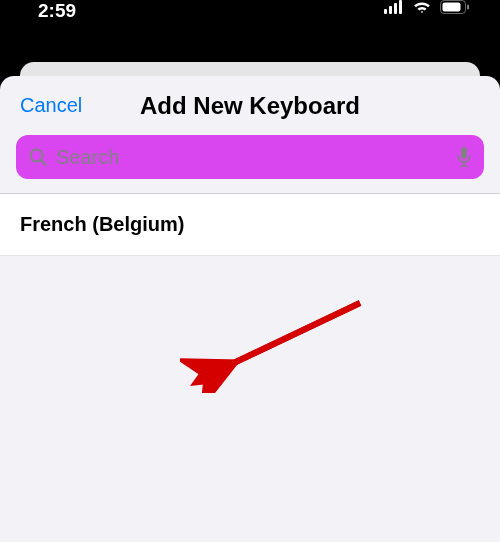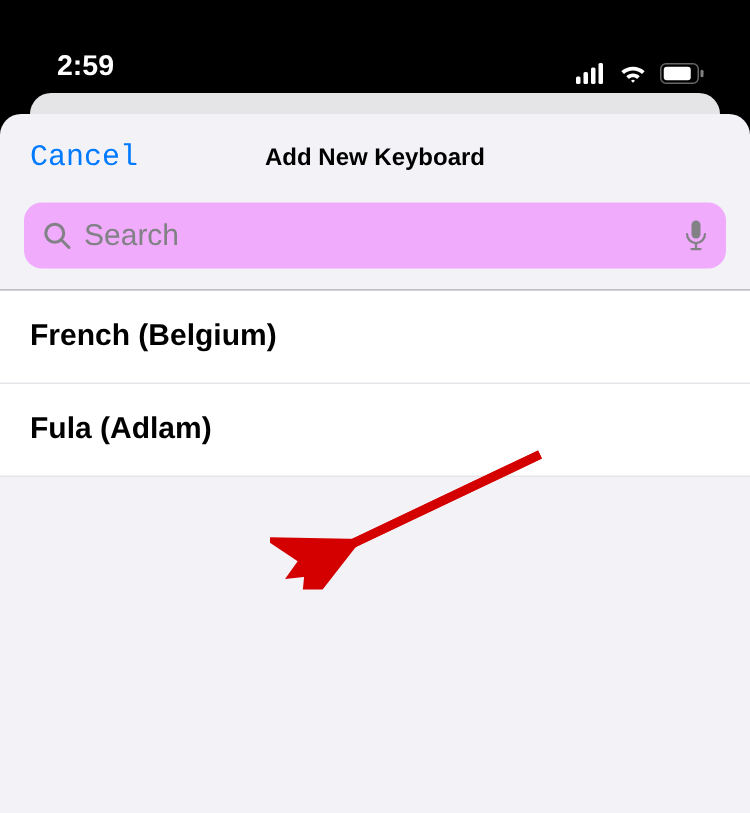--- a/index.html
+++ b/index.html
@@ -8,21 +8,21 @@
       height: 542px;
       background: #000;
       font-family: -apple-system, BlinkMacSystemFont, 'Segoe UI', Helvetica, Arial, sans-serif;
       overflow: hidden;
       position: relative;
     }
     .status-bar {
       height: 56px;
       display: flex;
       justify-content: space-between;
-      align-items: flex-end;
+      align-items: flex-start;
       padding: 0 30px 0 38px;
       color: #fff;
     }
     .status-time {
       font-size: 19px;
       font-weight: 600;
     }
     .status-icons {
       display: flex;
       align-items: center;
@@ -54,33 +54,33 @@
       align-items: center;
       padding: 18px 20px 18px 20px;
       position: relative;
     }
     .cancel-btn {
       color: #007aff;
       font-size: 20px;
       background: none;
       border: none;
       cursor: pointer;
-      font-family: Liberation Mono, monospace;
+      font-family: Liberation Sans, sans-serif;
     }
     .sheet-title {
       position: absolute;
       left: 50%;
       transform: translateX(-50%);
-      font-size: 16px;
+      font-size: 24px;
       font-weight: 600;
       color: #000;
     }
     .search-container {
       margin: 0 16px 14px 16px;
-      background: #f0abfc;
+      background: #d946ef;
       border-radius: 12px;
       height: 44px;
       display: flex;
       align-items: center;
       padding: 0 12px;
       gap: 8px;
     }
     .search-icon {
       color: #818186;
       display: flex;
@@ -95,21 +95,21 @@
       font-family: inherit;
     }
     .search-input::placeholder {
       color: #818186;
     }
     .mic-icon {
       color: #818186;
       display: flex;
     }
     .list {
-      background: #737373;
+      background: #ec4899;
       border-top: 1px solid #d1d1d5;
     }
     .list-item {
       padding: 19px 20px;
       font-size: 20px;
       font-weight: 600;
       color: #000;
       border-bottom: 1px solid #e5e5e9;
       cursor: pointer;
       background: #fff;
@@ -172,21 +172,20 @@
           <rect x="5" y="1" width="6" height="12" rx="3" fill="#818186"></rect>
           <path d="M2 10c0 3.3 2.7 6 6 6s6-2.7 6-6" stroke="#818186" stroke-width="1.5" fill="none" stroke-linecap="round"></path>
           <line x1="8" y1="16" x2="8" y2="20" stroke="#818186" stroke-width="1.5" stroke-linecap="round"></line>
           <line x1="5" y1="20" x2="11" y2="20" stroke="#818186" stroke-width="1.5" stroke-linecap="round"></line>
         </svg>
     </span>
   </div>
 
   <div class="list">
     <div class="list-item">French (Belgium)</div>
-    <div class="list-item">Fula (Adlam)</div>
   </div>
 
   <div class="arrow-overlay">
     <svg width="190" height="95" viewBox="0 0 190 95">
       <defs>
         <marker id="ah" markerWidth="10" markerHeight="10" refX="2" refY="5" orient="auto">
           <path d="M0,0 L10,5 L0,10 L3,5 Z" fill="#d40000"></path>
         </marker>
       </defs>
       <line x1="180" y1="5" x2="18" y2="82" stroke="#d40000" stroke-width="6" marker-start="url(#ah)" transform="rotate(180 99 43.5)"></line>

